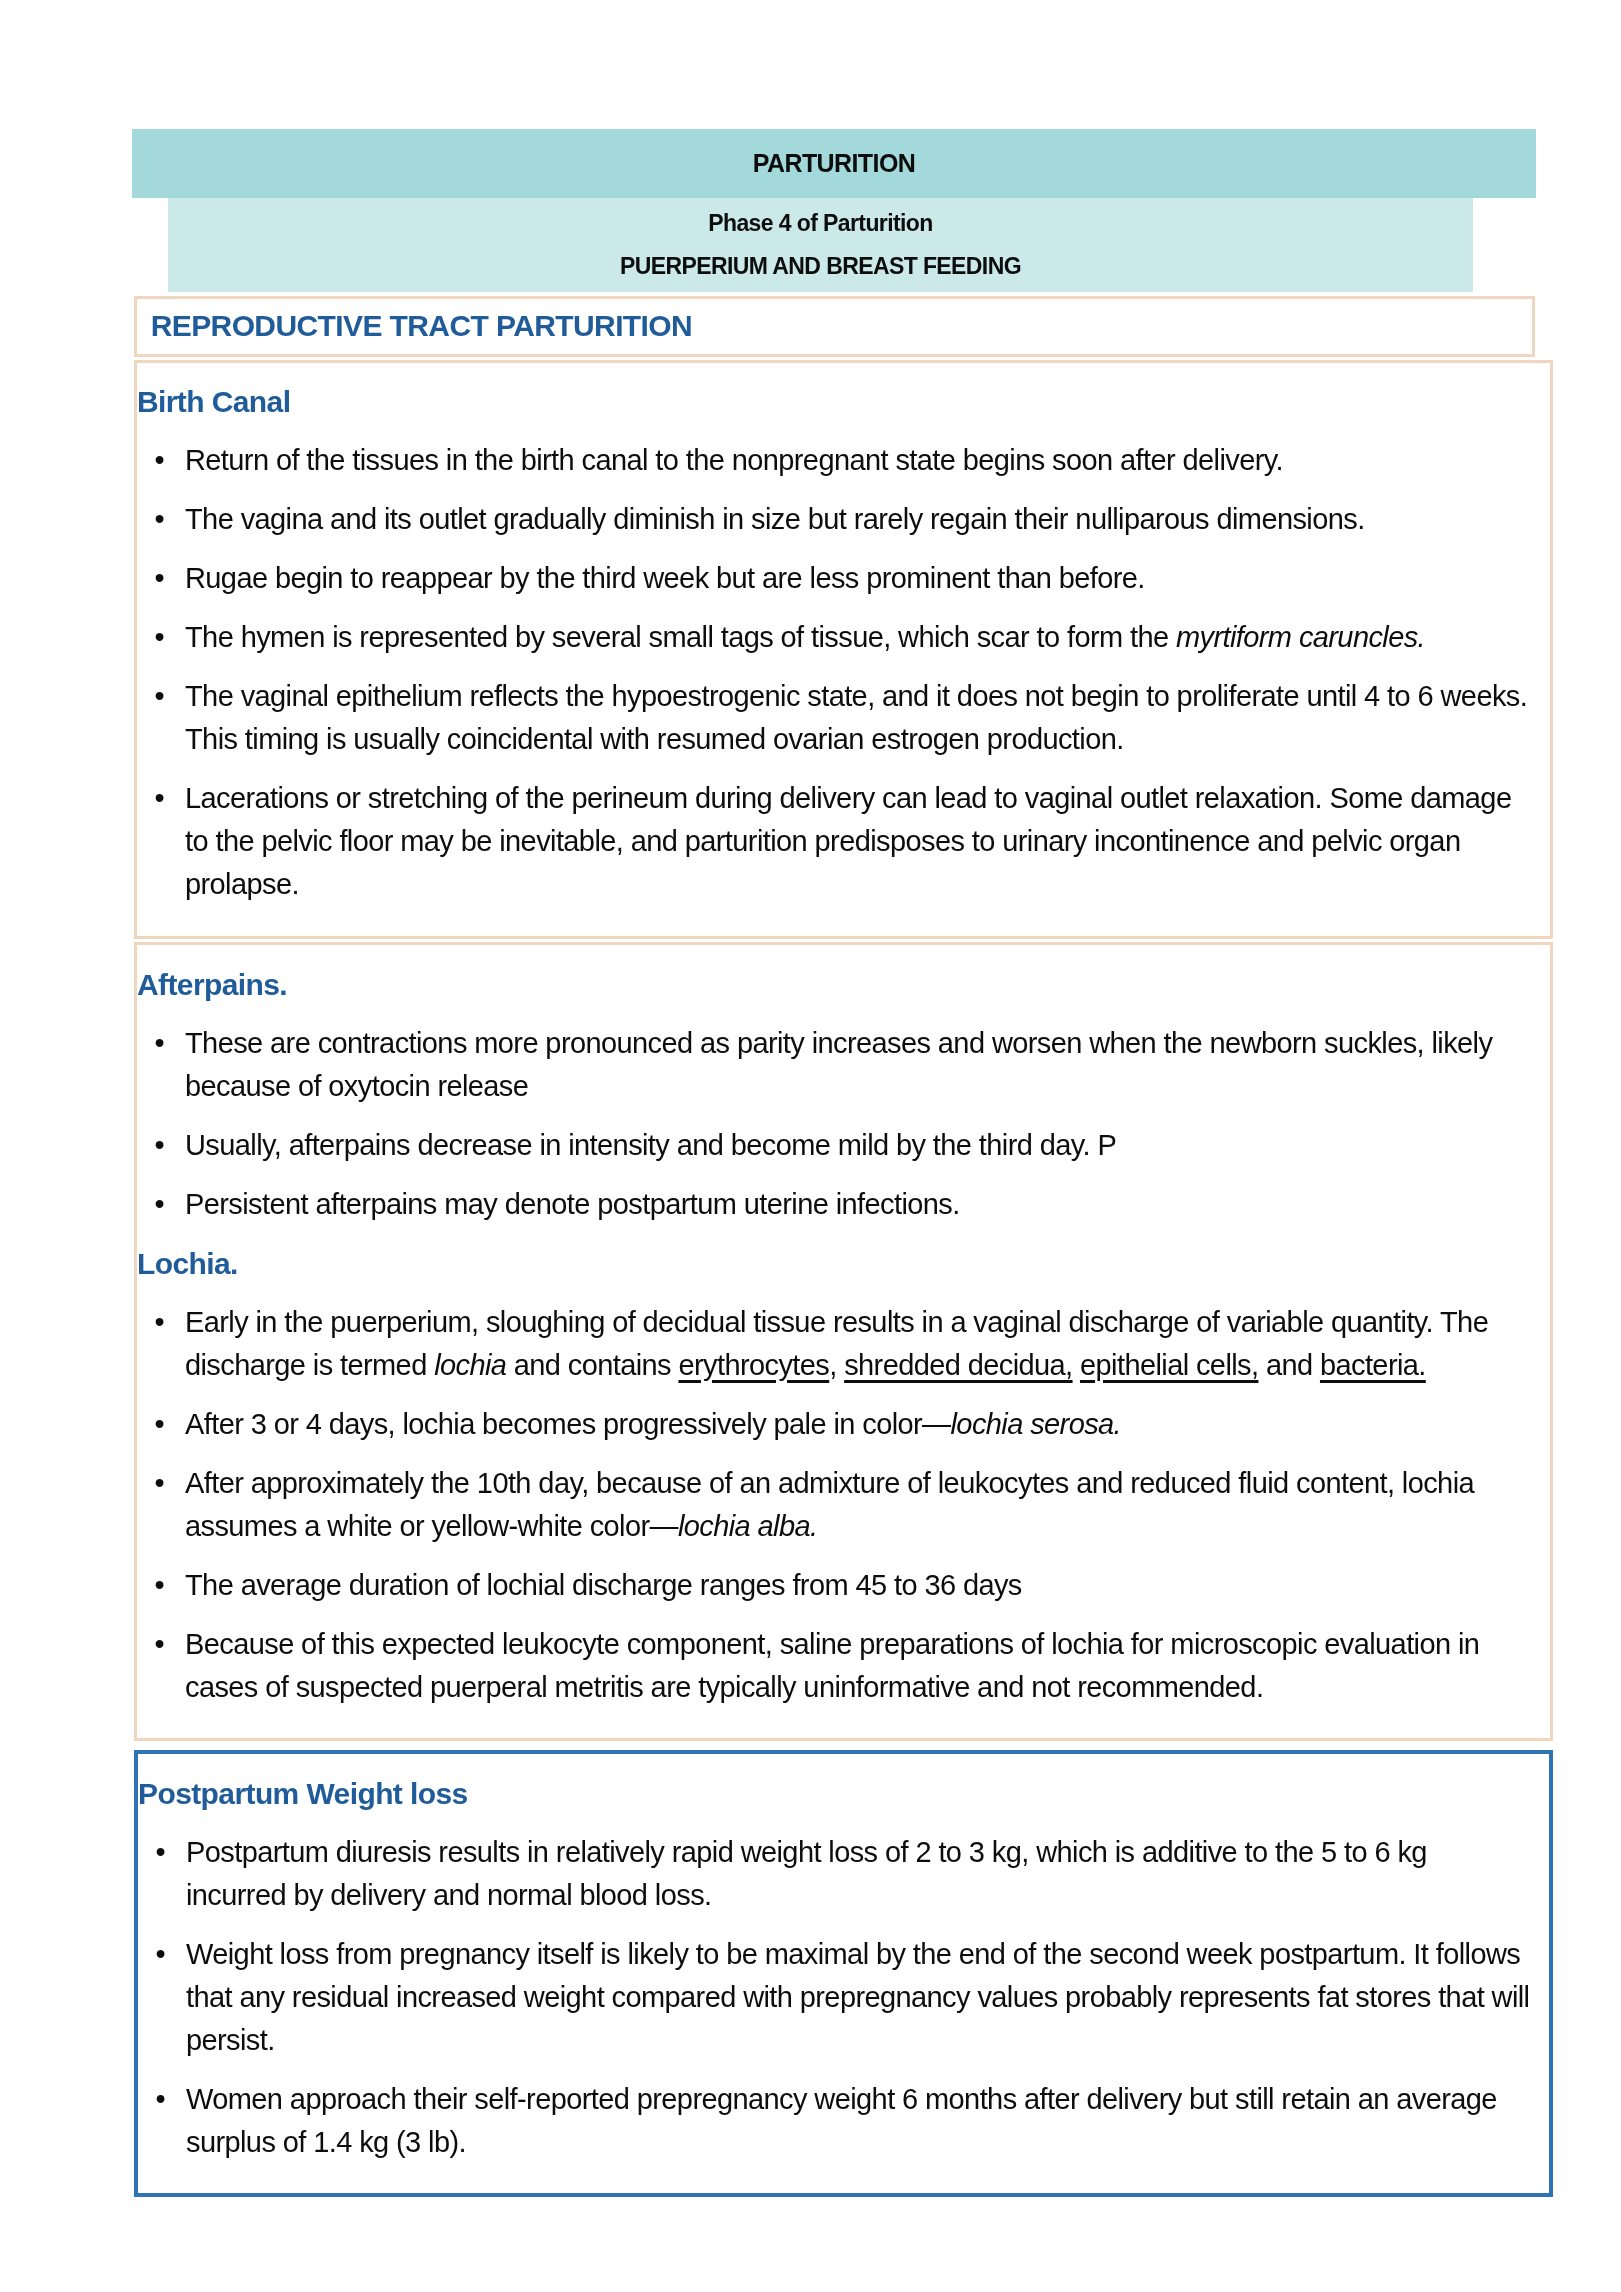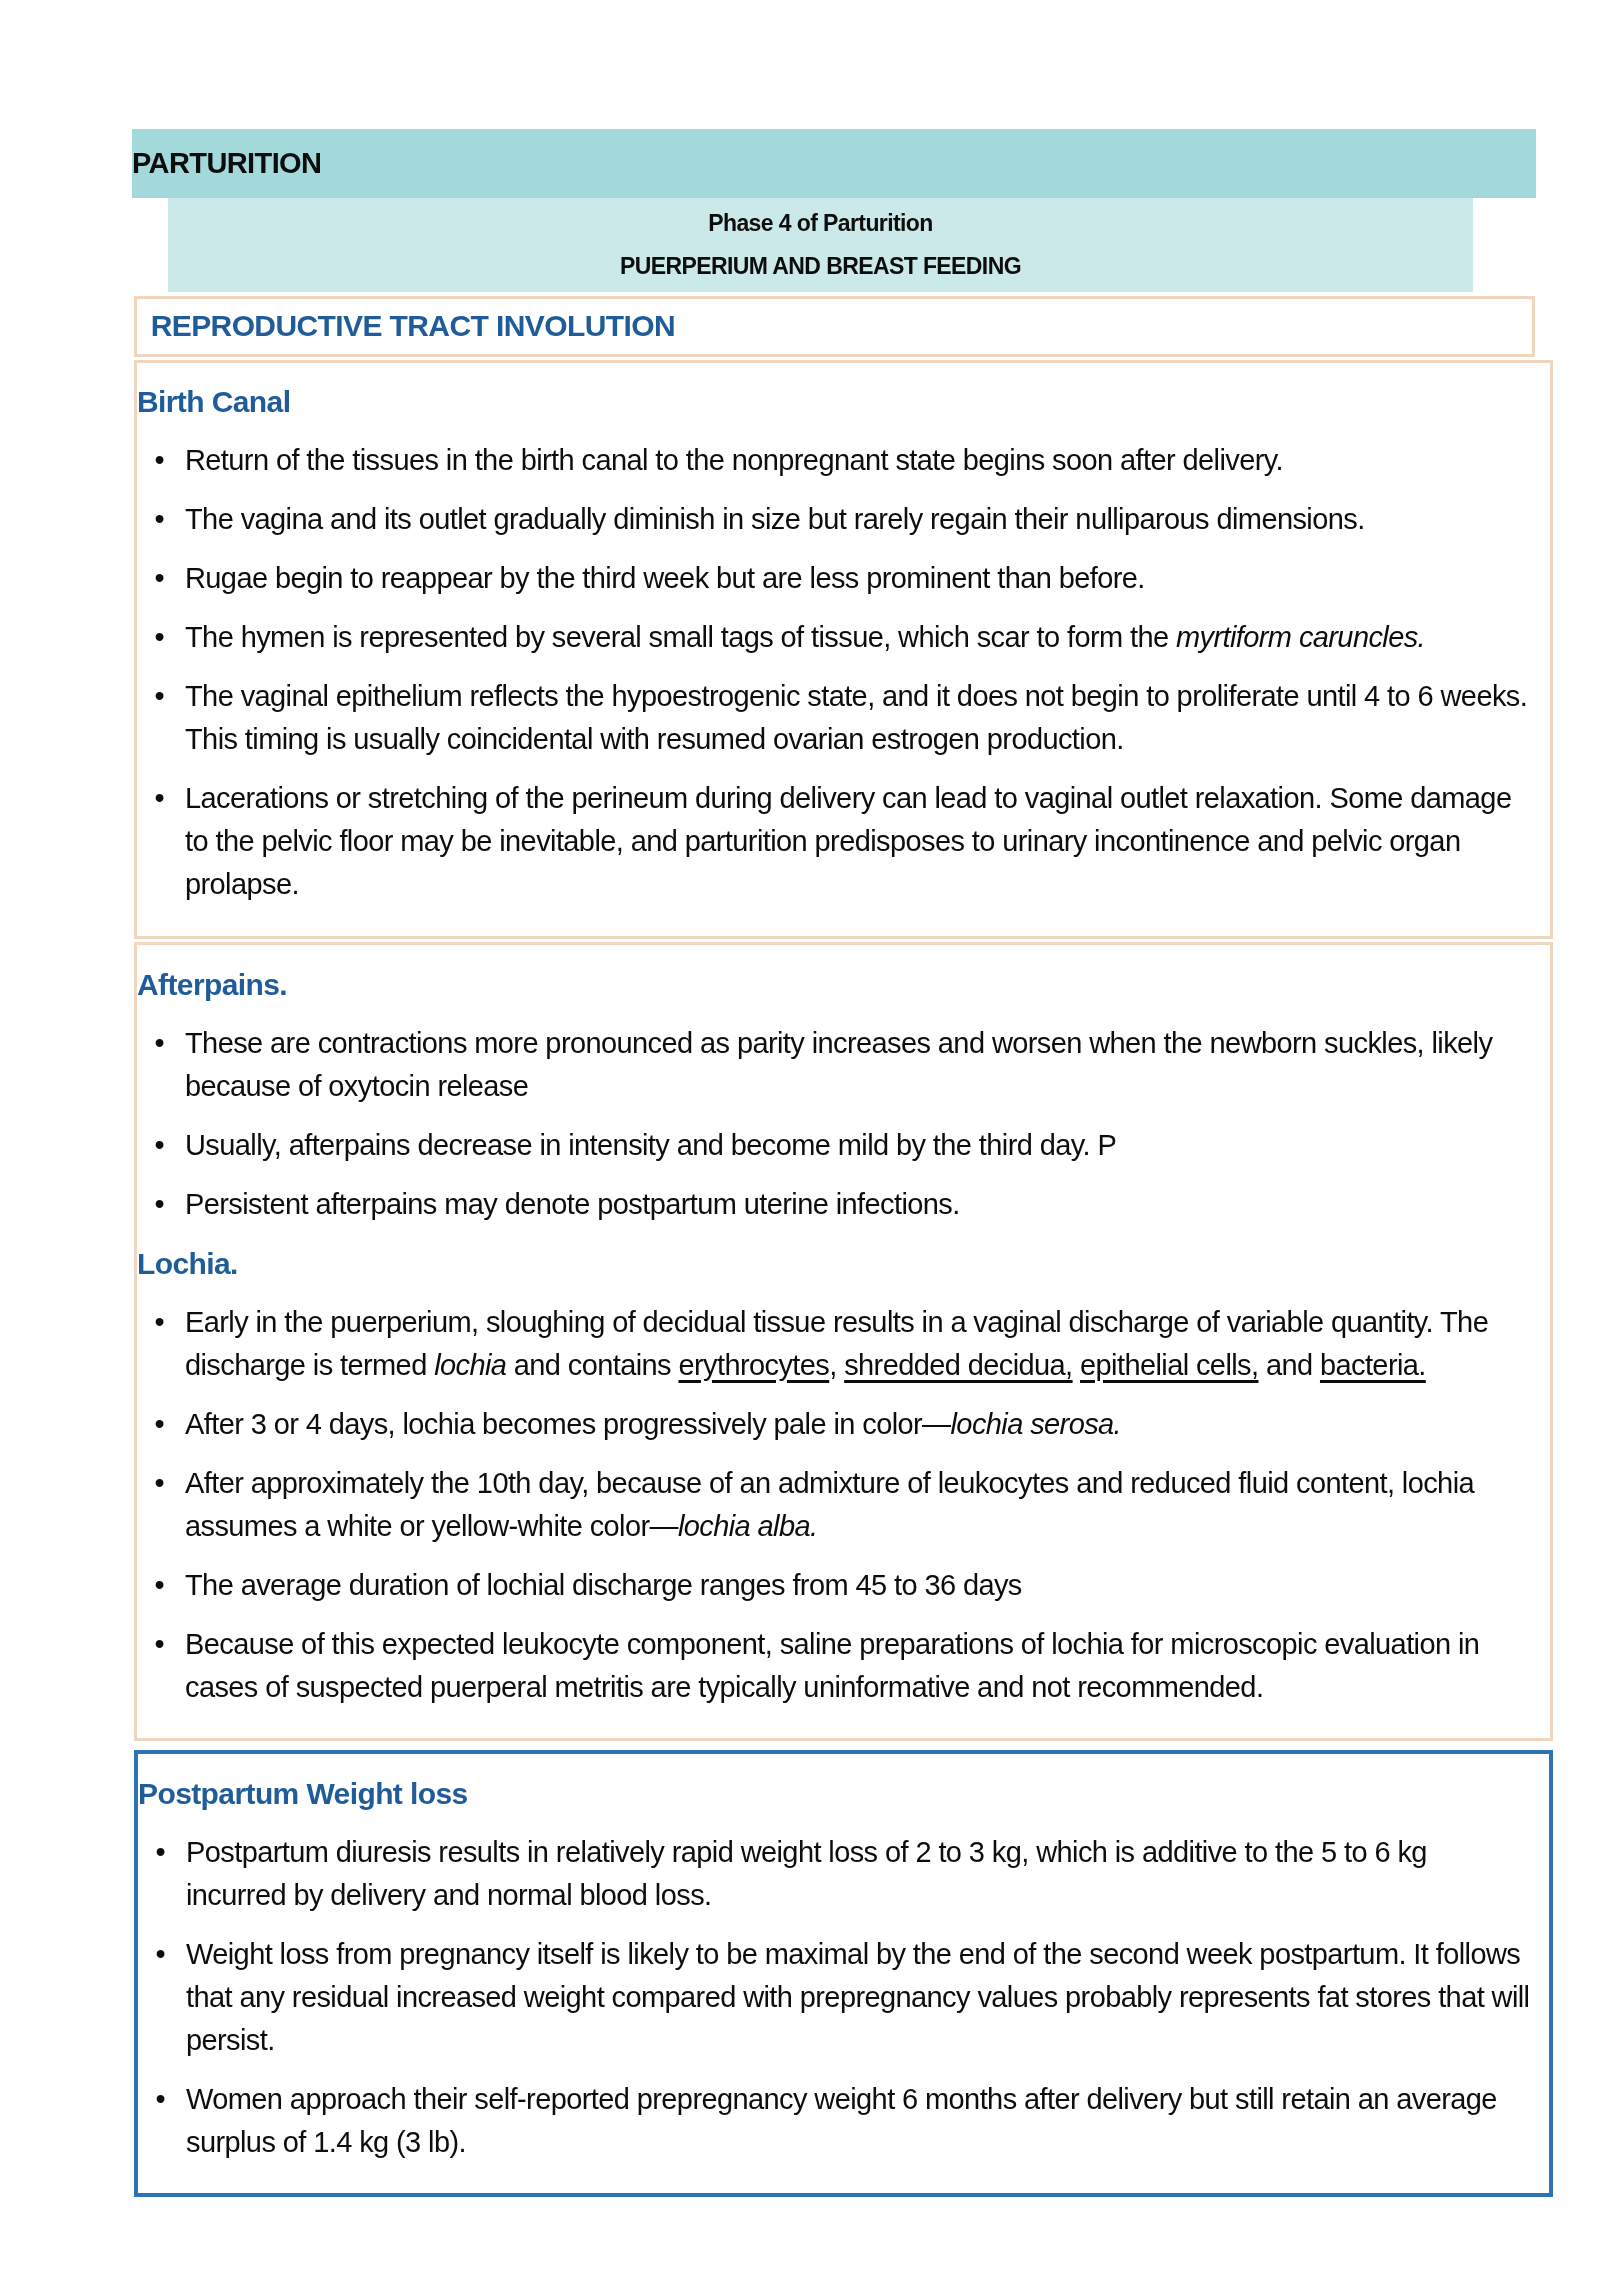--- a/index.html
+++ b/index.html
@@ -10,22 +10,22 @@
     background:#ffffff;
     font-family:"Liberation Sans","DejaVu Sans",sans-serif;
     color:#111111;
     letter-spacing:-0.6px;
   }
   .banner{
     margin:129px 0 0 132px;
     width:1404px;
     height:69px;
     background:#a3d9da;
-    display:flex;align-items:center;
-    font-size:29px;font-weight:bold;color:#0d0d0d;
+    display:flex;align-items:center;justify-content:center;
+    font-size:25px;font-weight:bold;color:#0d0d0d;
   }
   .subbanner{
     margin:0 0 0 168px;
     width:1305px;
     height:94px;
     background:#cbe9e9;
     display:flex;flex-direction:column;align-items:center;justify-content:center;
     font-size:23px;font-weight:bold;color:#0d0d0d;
     line-height:43px;
   }
@@ -82,21 +82,21 @@
   <div class="banner">
     <span>PARTURITION</span>
   </div>
 
   <div class="subbanner">
     <div>Phase 4 of Parturition</div>
     <div>PUERPERIUM AND BREAST FEEDING</div>
   </div>
 
   <div class="box tan title-box">
-    <span class="heading-text">REPRODUCTIVE TRACT INVOLUTION</span>
+    <span class="heading-text">REPRODUCTIVE TRACT PARTURITION</span>
   </div>
 
   <div class="box tan content-box">
       <div class="blk-heading">Birth Canal</div>
       <div class="bullet"><span>Return of the tissues in the birth canal to the nonpregnant state begins soon after delivery.</span></div>
       <div class="bullet"><span>The vagina and its outlet gradually diminish in size but rarely regain their nulliparous dimensions.</span></div>
       <div class="bullet"><span>Rugae begin to reappear by the third week but are less prominent than before.</span></div>
       <div class="bullet"><span>The hymen is represented by several small tags of tissue, which scar to form the </span><span class="it">myrtiform caruncles.</span></div>
       <div class="bullet"><span>The vaginal epithelium reflects the hypoestrogenic state, and it does not begin to proliferate until 4 to 6 weeks. This timing is usually coincidental with resumed ovarian estrogen production.</span></div>
       <div class="bullet"><span>Lacerations or stretching of the perineum during delivery can lead to vaginal outlet relaxation. Some damage to the pelvic floor may be inevitable, and parturition predisposes to urinary incontinence and pelvic organ prolapse.</span></div>

